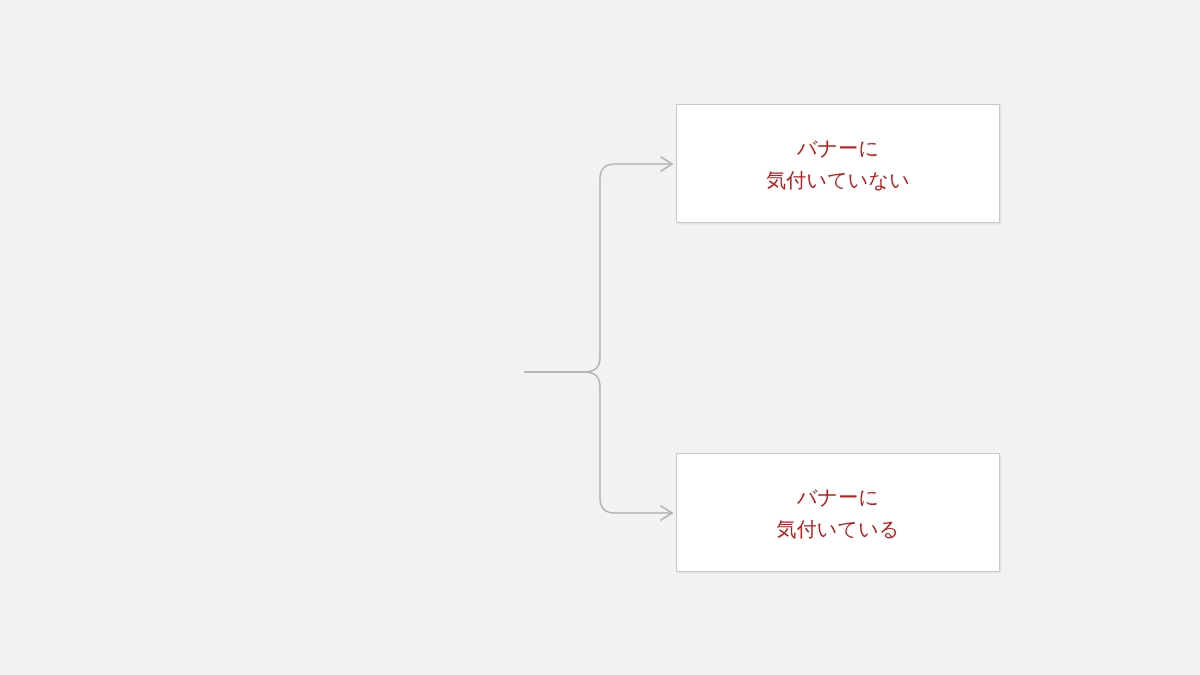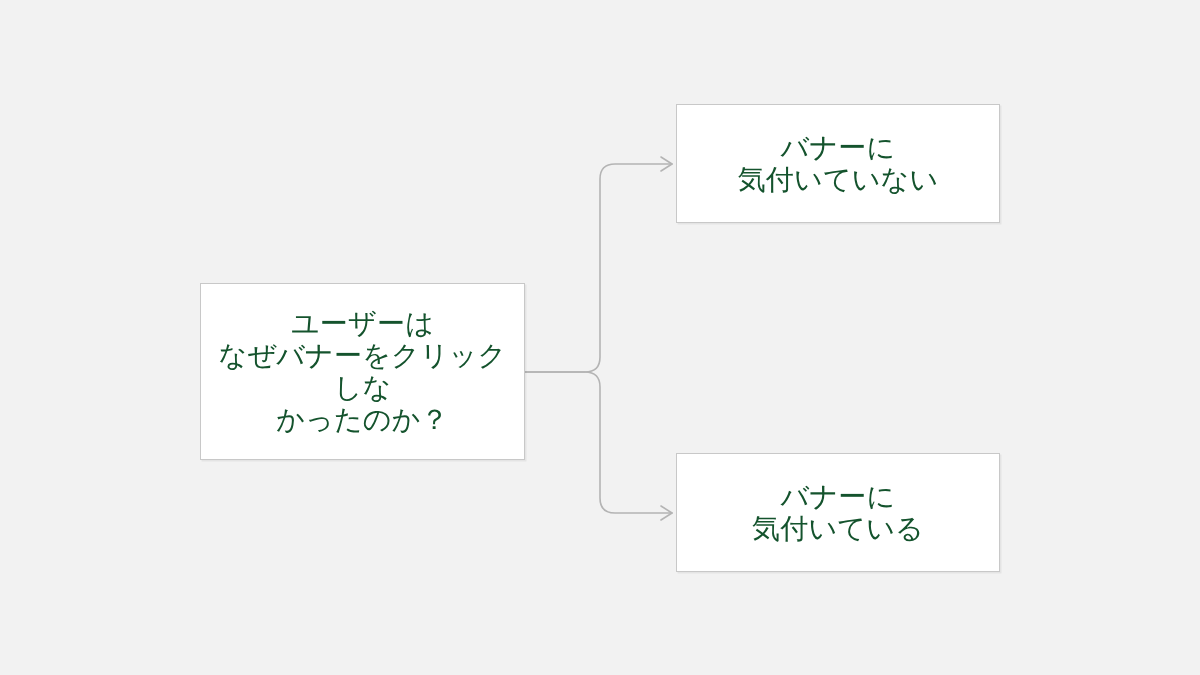--- a/index.html
+++ b/index.html
@@ -33,23 +33,23 @@
     box-sizing: border-box;
     background: #ffffff;
     border: 1px solid #c8c8c8;
     box-shadow: 1.5px 1.5px 0 0 rgba(0,0,0,0.055);
     display: flex;
     align-items: center;
     justify-content: center;
     text-align: center;
   }
   .node-label {
-    font-size: 28px;
+    font-size: 20px;
     line-height: 32px;
-    color: #14532d;
+    color: #b91c1c;
     letter-spacing: 0.2px;
     white-space: pre-line;
     padding: 0 6px;
   }
   #node-root {
     left: 200px;
     top: 283px;
     width: 325px;
     height: 177px;
   }
@@ -73,25 +73,20 @@
 
   <svg id="edge-layer" viewBox="0 0 1200 675" width="1200" height="675" xmlns="http://www.w3.org/2000/svg">
     <g fill="none" stroke="#b4b4b4" stroke-width="1.6" stroke-linecap="round" stroke-linejoin="round">
       <path d="M 525 372 L 585 372 Q 600 372 600 357 L 600 179 Q 600 164 615 164 L 672 164"></path>
       <path d="M 661 157 L 672 164 L 661 171"></path>
       <path d="M 525 372 L 585 372 Q 600 372 600 387 L 600 498 Q 600 513 615 513 L 672 513"></path>
       <path d="M 661 506 L 672 513 L 661 520"></path>
     </g>
   </svg>
 
-  <div class="node" id="node-root">
-    <div class="node-label">ユーザーは
-なぜバナーをクリックしな
-かったのか？</div>
-  </div>
 
   <div class="node" id="node-unaware">
     <div class="node-label">バナーに
 気付いていない</div>
   </div>
 
   <div class="node" id="node-aware">
     <div class="node-label">バナーに
 気付いている</div>
   </div>

